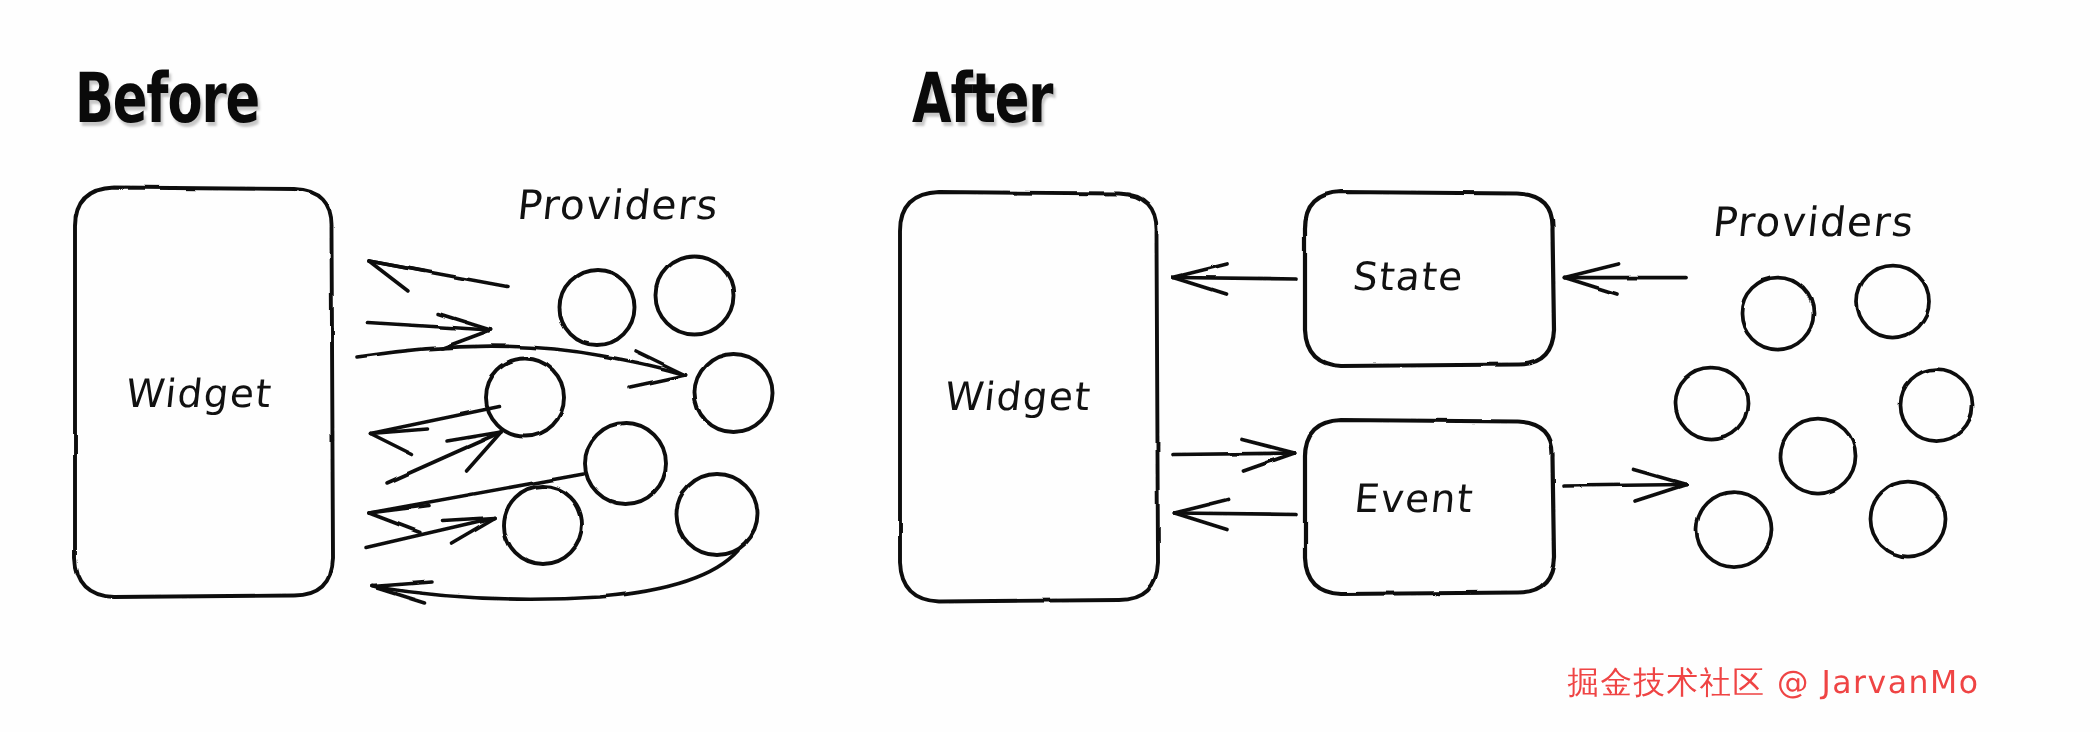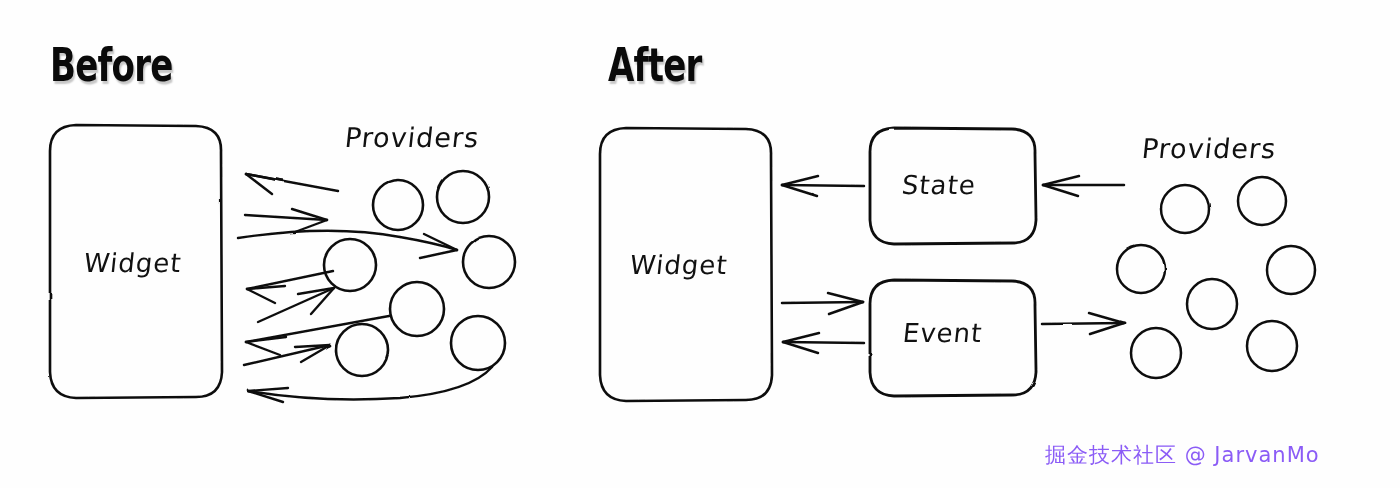--- a/index.html
+++ b/index.html
@@ -62,21 +62,21 @@
   #label-providers-before { left: 345px;  top: 122px; font-size: 27px; }
   #label-providers-after  { left: 1142px; top: 133px; font-size: 27px; }
 
   
   #watermark {
     position: absolute;
     left: 1045px;
     top: 441px;
     font-family: "DejaVu Sans", sans-serif;
     font-size: 21px;
-    color: #8b5cf6;
+    color: #ef4444;
     letter-spacing: 1px;
     white-space: nowrap;
     user-select: none;
   }
 </style>
 </head>
 <body>
 
 <svg id="canvas" viewBox="0 0 1400 488" xmlns="http://www.w3.org/2000/svg">
 

